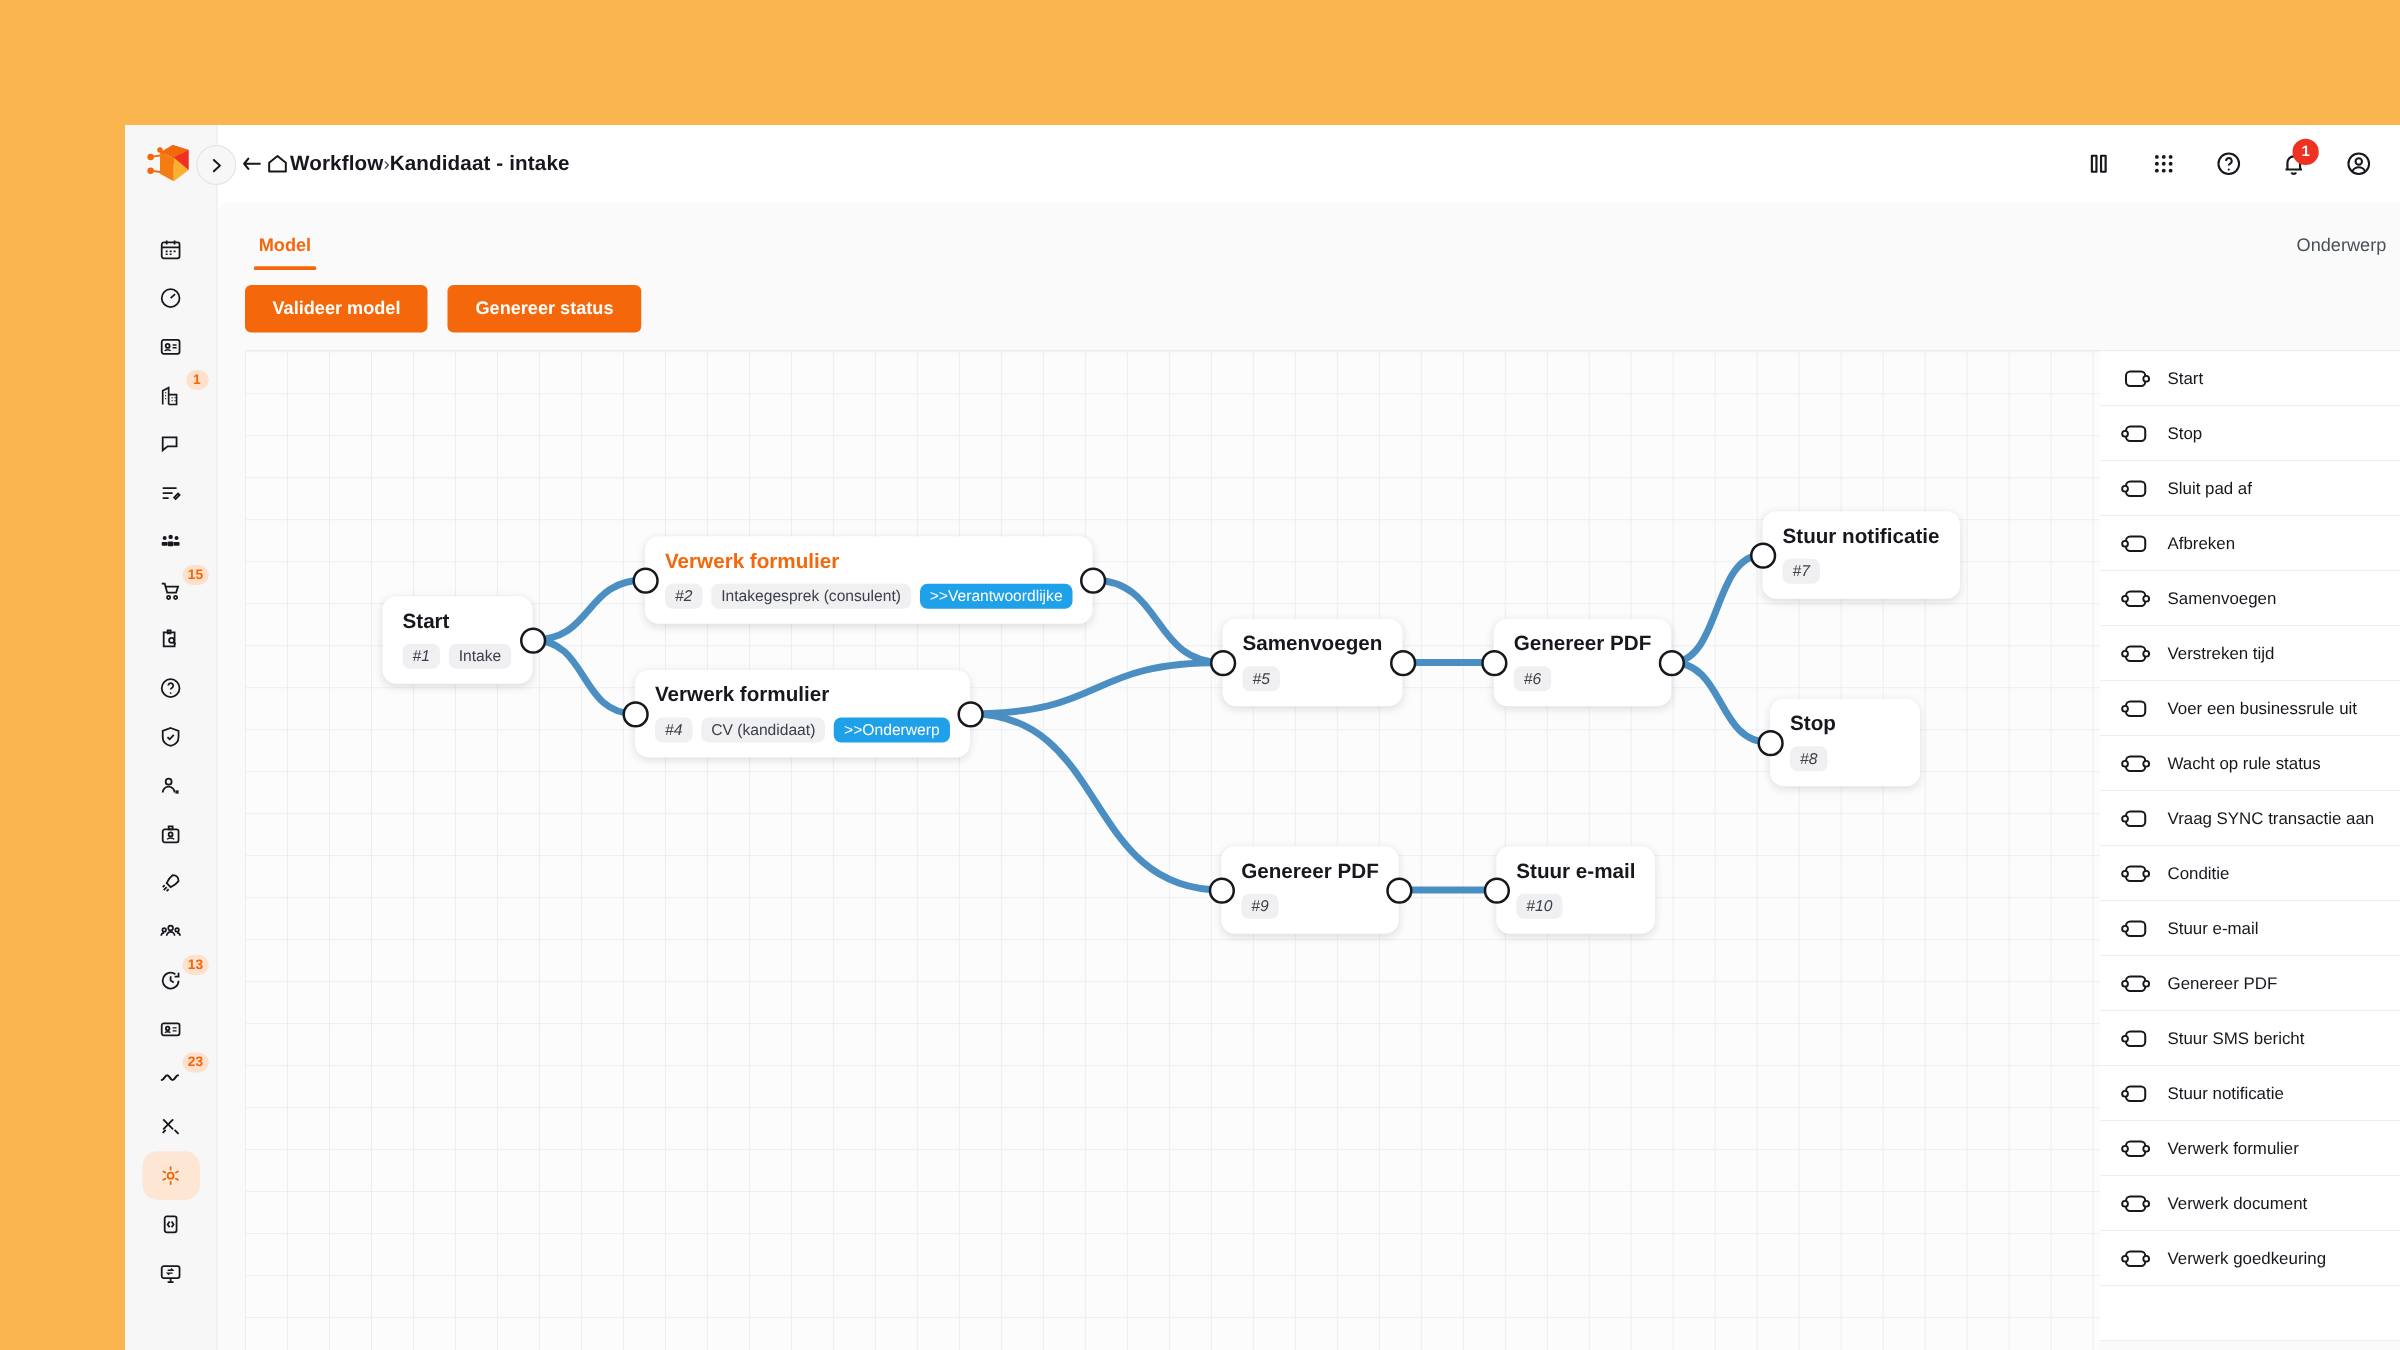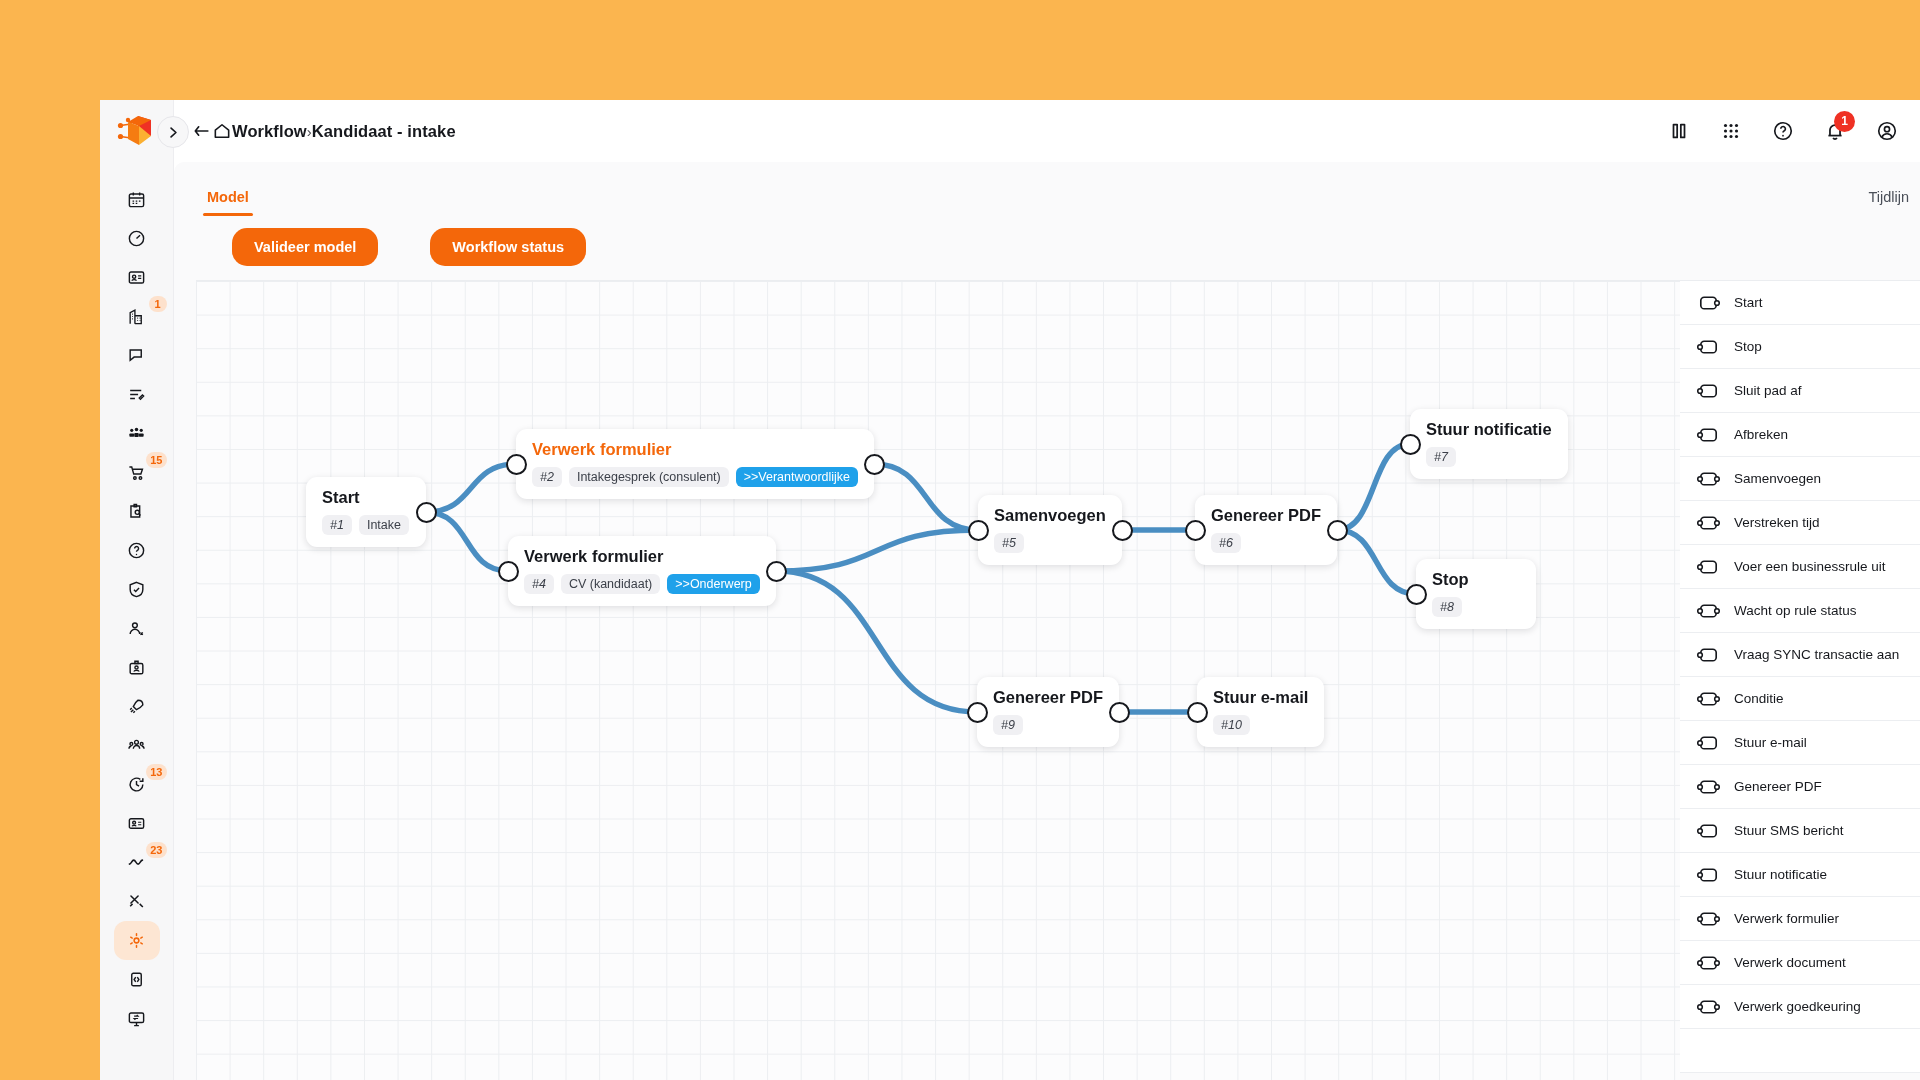--- a/index.html
+++ b/index.html
@@ -120,25 +120,24 @@
   }
   .tab.active { color: #f4670a; font-weight: bold; }
   .tab.active::after {
     content: ""; position: absolute; left: 7px; right: 7px; bottom: 0;
     height: 3px; background: #f4670a; border-radius: 2px;
   }
 
   .toolbar { padding: 12px 0 14px 22px; display: flex; gap: 16px; flex: 0 0 auto; }
   .btn-primary {
     background: #f4670a; color: #fff;
-    border: none; border-radius: 15px;
+    border: none; border-radius: 5px;
     padding: 11px 22px;
     font-size: 14.5px; font-weight: bold;
     font-family: "Liberation Sans", sans-serif;
-    margin-left: 36px;
   }
 
   
   .work-area { flex: 1 1 auto; display: flex; min-height: 0; }
   .canvas-wrap {
     flex: 1 1 auto; position: relative; overflow: hidden;
     margin-left: 22px;
     background-color: #fcfcfd;
     background-image:
       linear-gradient(to right, #eceef1 1px, transparent 1px),
@@ -454,26 +453,26 @@
             <path d="M6.6 18.4c1-2.3 3-3.4 5.4-3.4s4.4 1.1 5.4 3.4"></path>
           </svg>
         </span>
       </div>
     </div>
 
     <div class="content-card">
 
       <div class="tabs">
         <div class="tab active">Model</div>
-        <div class="tab">Tijdlijn</div>
+        <div class="tab">Onderwerp</div>
       </div>
 
       <div class="toolbar">
         <button class="btn-primary">Valideer model</button>
-        <button class="btn-primary">Workflow status</button>
+        <button class="btn-primary">Genereer status</button>
       </div>
 
       <div class="work-area">
 
         <div class="canvas-wrap">
           <div class="canvas-inner" id="canvas-inner">
             <svg class="edges" id="edge-layer">
                 <path d="M 230 231 C 279.5 231, 270.5 183, 320 183" fill="none" stroke="#4a8ec2" stroke-width="5.5" stroke-linecap="round"></path>
                 <path d="M 230 231 C 275.1 231, 266.9 290, 312 290" fill="none" stroke="#4a8ec2" stroke-width="5.5" stroke-linecap="round"></path>
                 <path d="M 678 183 C 735.2 183, 724.8 249, 782 249" fill="none" stroke="#4a8ec2" stroke-width="5.5" stroke-linecap="round"></path>

